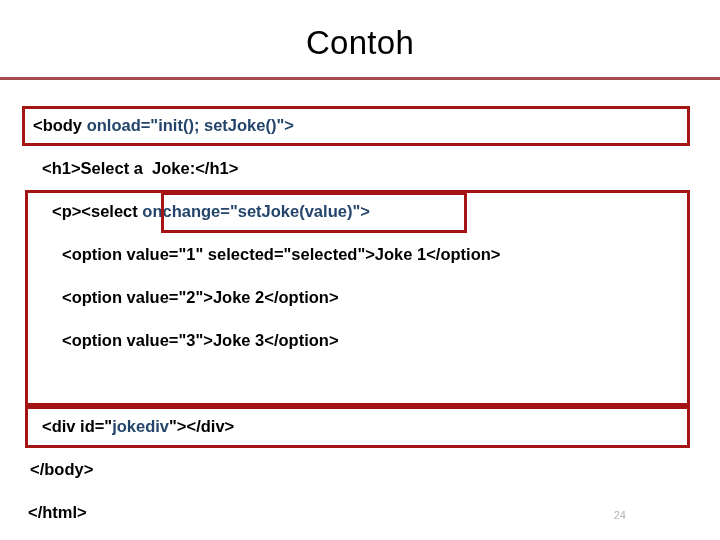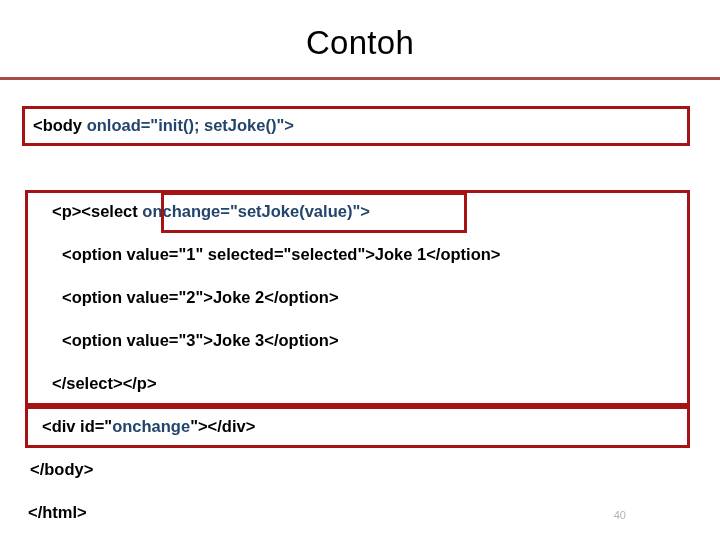--- a/index.html
+++ b/index.html
@@ -112,42 +112,42 @@
 <div class="slide">
 
   <div class="title">Contoh</div>
 
   <div class="title-rule"></div>
 
   <div class="code">
 
     <div class="line l-body"><span>&lt;body </span><span class="blue">onload="init(); setJoke()"&gt;</span></div>
 
+    <div class="line l-h1"><span>&lt;h1&gt;Select a  Joke:&lt;/h1&gt;</span></div>
 
     <div class="line l-select"><span>&lt;p&gt;&lt;select </span><span class="blue">onchange="setJoke(value)"&gt;</span></div>
 
     <div class="line l-opt1"><span>&lt;option value="1" selected="selected"&gt;Joke 1&lt;/option&gt;</span></div>
 
     <div class="line l-opt2"><span>&lt;option value="2"&gt;Joke 2&lt;/option&gt;</span></div>
 
     <div class="line l-opt3"><span>&lt;option value="3"&gt;Joke 3&lt;/option&gt;</span></div>
 
-    <div class="line l-endselect"><span>&lt;/select&gt;&lt;/p&gt;</span></div>
 
-    <div class="line l-jokediv"><span>&lt;div id="</span><span class="blue">onchange</span><span>"&gt;&lt;/div&gt;</span></div>
+    <div class="line l-jokediv"><span>&lt;div id="</span><span class="blue">jokediv</span><span>"&gt;&lt;/div&gt;</span></div>
 
     <div class="line l-endbody"><span>&lt;/body&gt;</span></div>
 
     <div class="line l-endhtml"><span>&lt;/html&gt;</span></div>
 
   </div>
 
   <div class="box" id="box-body"></div>
 
   <div class="box" id="box-select-group"></div>
 
   <div class="box" id="box-onchange"></div>
 
   <div class="box" id="box-jokediv"></div>
 
-  <div class="page-number">40</div>
+  <div class="page-number">24</div>
 
 </div>
 
 </body></html>

